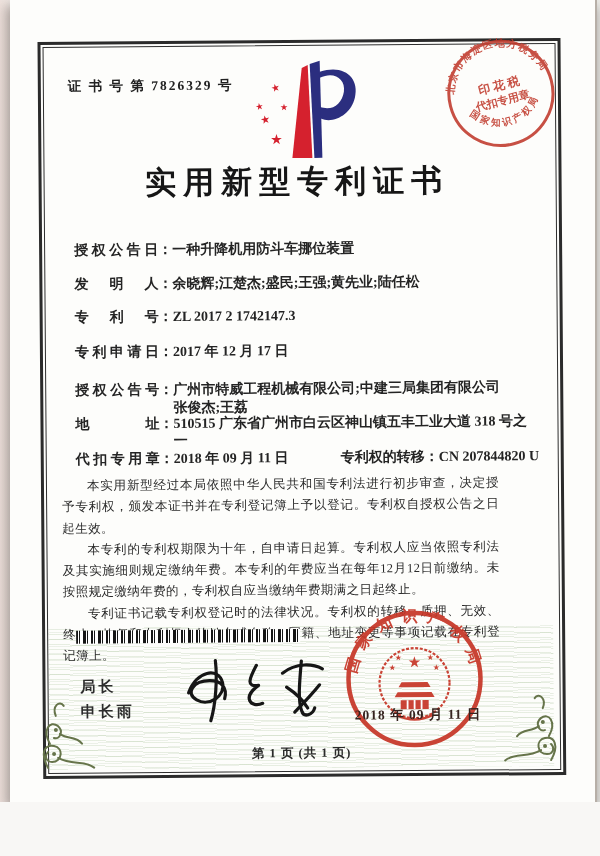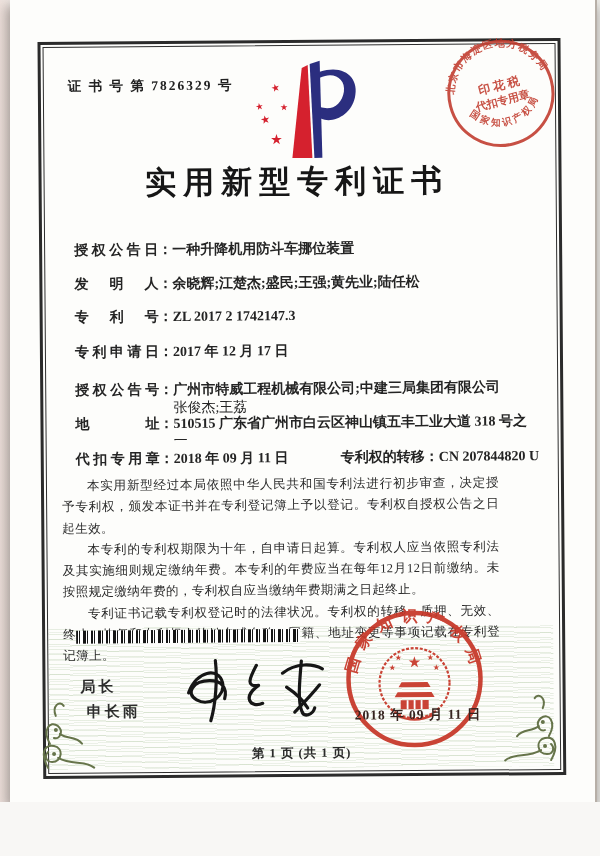--- a/index.html
+++ b/index.html
@@ -29,32 +29,32 @@
   .cert-no { position:absolute; left:70px; top:76px; font-size:13.5px; font-weight:600;
     letter-spacing:2px; color:#222; }
   .logo { position:absolute; left:246px; top:58px; z-index:1; }
   .tax-stamp { position:absolute; left:444px; top:36px; opacity:.88; z-index:2; }
   .title { position:absolute; left:40px; top:161px; width:517px; text-align:center;
     font-size:31px; font-weight:700; letter-spacing:7px; color:#161616; }
   .row { position:absolute; left:75px; font-size:14px; font-weight:700; color:#242424;
     white-space:nowrap; z-index:1; }
   .flabel { display:inline-block; width:84px; text-align:justify; text-align-last:justify; }
   .fcolon { display:inline-block; width:14px; }
-  .cont { position:absolute; left:173px; font-size:14px; font-weight:400; color:#242424;
+  .cont { position:absolute; left:173px; font-size:14px; font-weight:700; color:#242424;
     white-space:nowrap; z-index:1; }
   .grant-no-row { left:340px; }
   .paras { position:absolute; left:61px; top:474px; width:437px; font-size:12.5px;
     line-height:21.3px; text-align:justify; color:#2a2a2a; letter-spacing:.4px;
     font-weight:500; z-index:1; }
   .paras p { margin:0; text-indent:2em; }
   .barcode { position:absolute; left:74px; top:629px; width:224px; height:13px; z-index:1;
     background:repeating-linear-gradient(90deg,#151515 0 2px,#fff 2px 3px,#151515 3px 4px,#fff 4px 7px,#151515 7px 10px,#fff 10px 11px,#151515 11px 12px,#fff 12px 15px); }
   .commissioner-title { position:absolute; left:78px; top:676px; font-size:15px; font-weight:700;
     font-family:Liberation Sans, sans-serif; letter-spacing:3px; color:#2d2d2d; z-index:3; }
-  .commissioner-name { position:absolute; left:84px; top:701px; font-size:15px; font-weight:700;
+  .commissioner-name { position:absolute; left:78px; top:701px; font-size:15px; font-weight:700;
     font-family:"Liberation Sans", sans-serif; letter-spacing:3px; color:#2d2d2d; z-index:3; }
   .signature { position:absolute; left:168px; top:652px; z-index:3; }
   .main-seal { position:absolute; left:338px; top:606px; opacity:.92; z-index:2; }
   .seal-date { position:absolute; left:352px; top:707px; font-size:13.5px; font-weight:700;
     letter-spacing:1px; color:#35231f; z-index:4; white-space:nowrap; }
   .page-no { position:absolute; left:40px; top:745px; width:517px; text-align:center;
     font-size:12.5px; font-weight:600; letter-spacing:1px; color:#2b2b2b; z-index:1; }
   .corner-orn { position:absolute; z-index:1; }
   .corner-orn.left { left:35px; top:694px; }
   .corner-orn.right { left:498px; top:688px; transform:scaleX(-1); }

